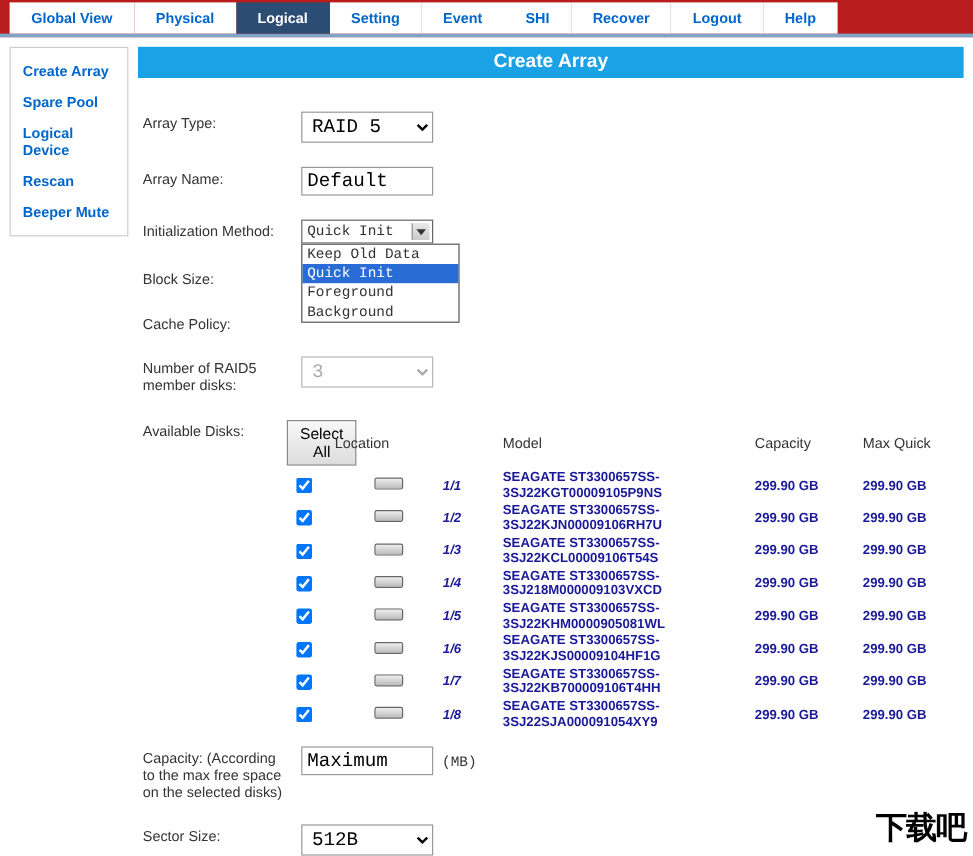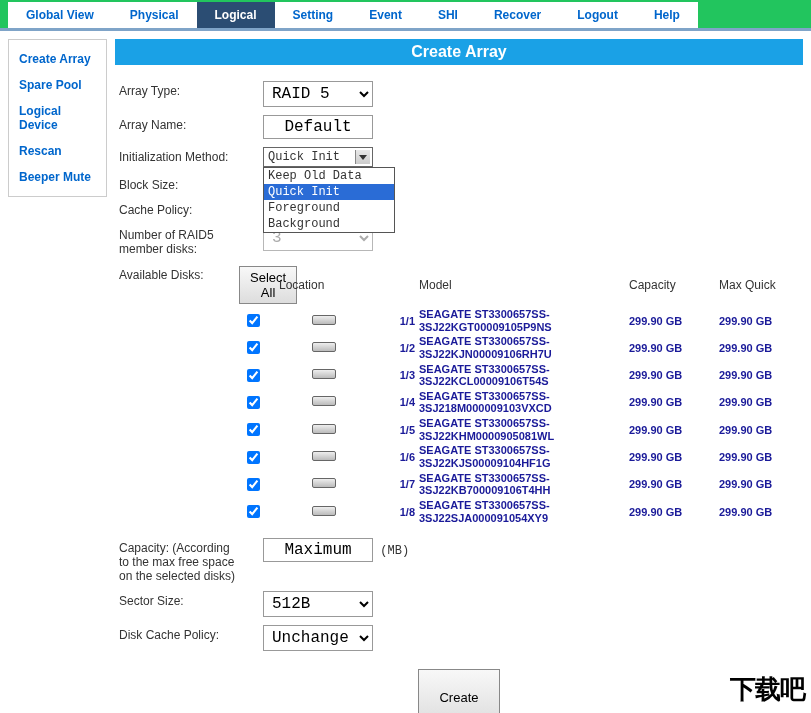--- a/index.html
+++ b/index.html
@@ -10,21 +10,21 @@
     background: #fff;
     color: #333;
     width: 811px;
   }
   
   .topbar {
     display: flex;
     align-items: flex-end;
     border-bottom: 3px solid #7fa4c8;
     padding: 2px 8px 0 8px;
-    background: #22c55e;
+    background: #b91c1c;
   }
   .tab {
     padding: 6px 18px;
     font-weight: bold;
     color: #0066cc;
     cursor: pointer;
     background: #fff;
   }
   .tab.active {
     background: #2b4d73;
@@ -58,39 +58,39 @@
     font-size: 16px;
     text-align: center;
     padding: 4px 0;
   }
   .form {
     padding: 8px 4px;
   }
   .row {
     display: flex;
     align-items: flex-start;
-    margin: 8px 0;
-    gap: 24px;
+    margin: 20px 0;
+    gap: 12px;
   }
   .label {
     width: 120px;
     color: #333;
     font-size: 12px;
     padding-top: 3px;
   }
   .field { flex: 1; position: relative; }
   select, input[type=text] {
     font-family: "Courier New", monospace;
     font-size: 16px;
     padding: 2px 4px;
     border: 1px solid #999;
     background: #fff;
   }
   select { min-width: 110px; }
-  input[type=text] { width: 110px; text-align: center; }
+  input[type=text] { width: 110px; }
   .btn {
     font-size: 13px;
     padding: 3px 10px;
     border: 1px solid #888;
     background: linear-gradient(#f8f8f8,#ddd);
     border-radius: 0;
     cursor: pointer;
   }
   
   .combo { position: relative; display: inline-block; }
@@ -144,21 +144,21 @@
     font-size: 12px;
   }
   .checkbox-cell { text-align: left; padding-left: 4px; }
   .drive-icon {
     width: 24px; height: 10px;
     border: 1px solid #666;
     border-radius: 2px;
     background: linear-gradient(#eee,#bbb);
     display: inline-block;
   }
-  .loc-cell { font-weight: bold; color: #1a1a99; text-align: right; padding-right: 4px;}
+  .loc-cell { font-weight: bold; color: #1a1a99; text-align: left; padding-right: 4px; font-style: italic;}
   .model-cell { font-weight: bold; color: #1a1a99; line-height: 1.15; }
   .cap-cell, .free-cell { font-weight: bold; color: #1a1a99; }
   .avail-row {
     display: flex; align-items: flex-start; margin-top: 0;
   }
   .avail-label { width: 120px; color: #333; font-size: 12px; padding-top: 4px;}
   .unit { font-family: "Courier New", monospace; margin-left: 4px; }
   .create-row { text-align: center; margin-top: 18px; }
   .watermark {
     position: fixed; right: 6px; bottom: 6px;

